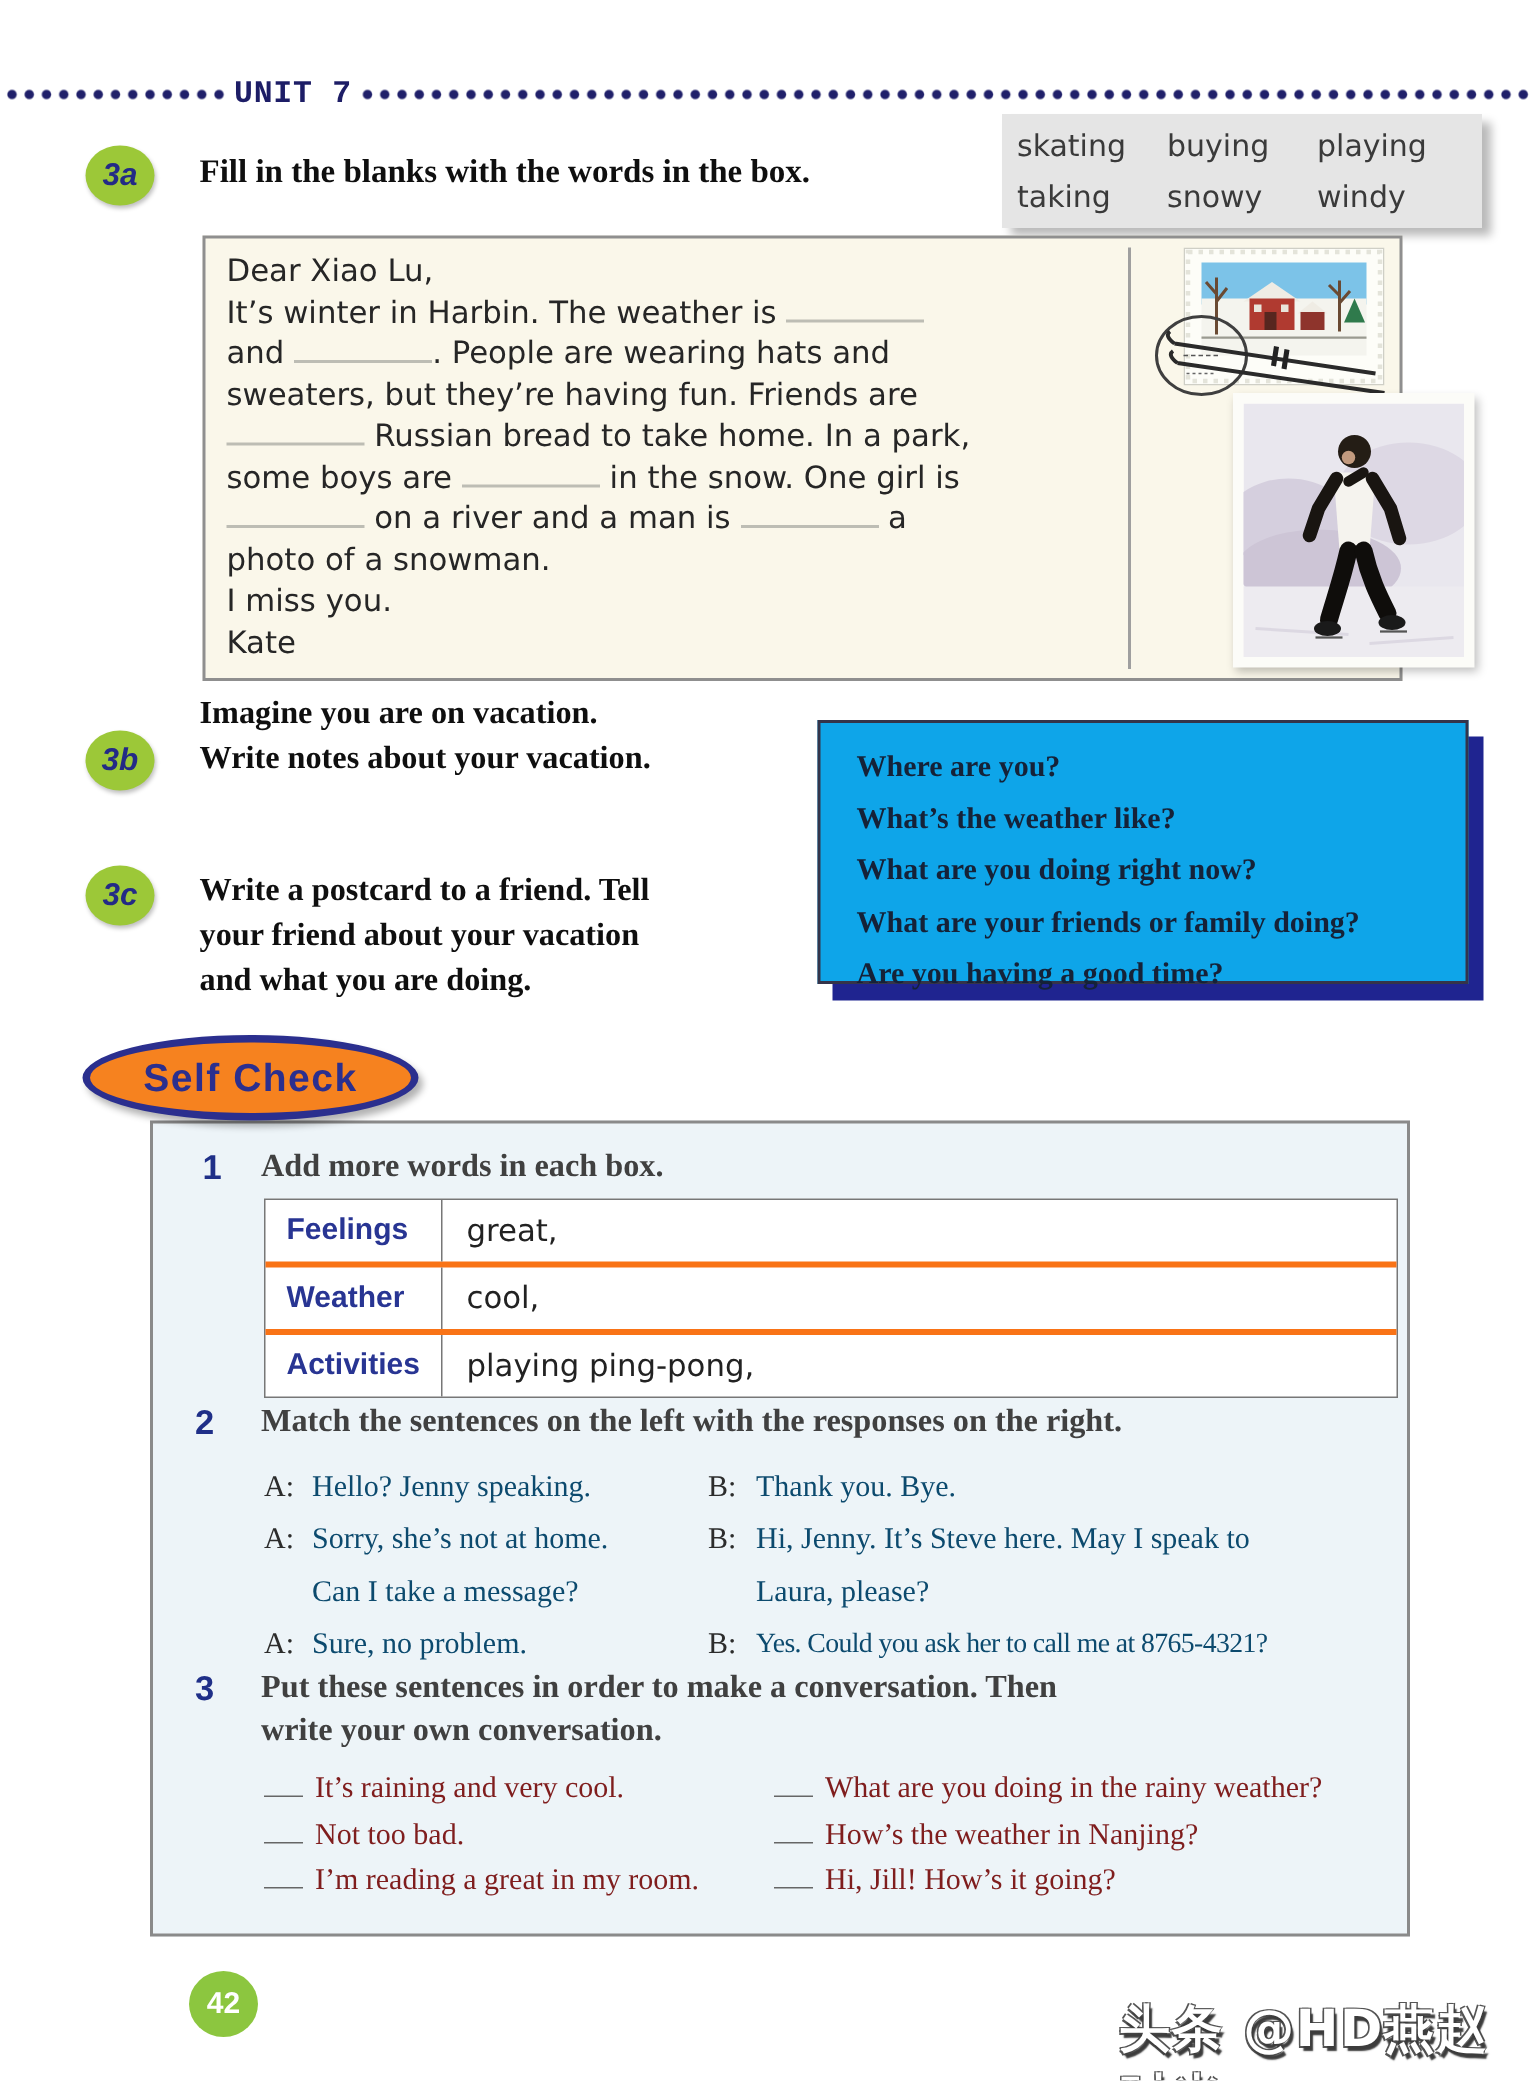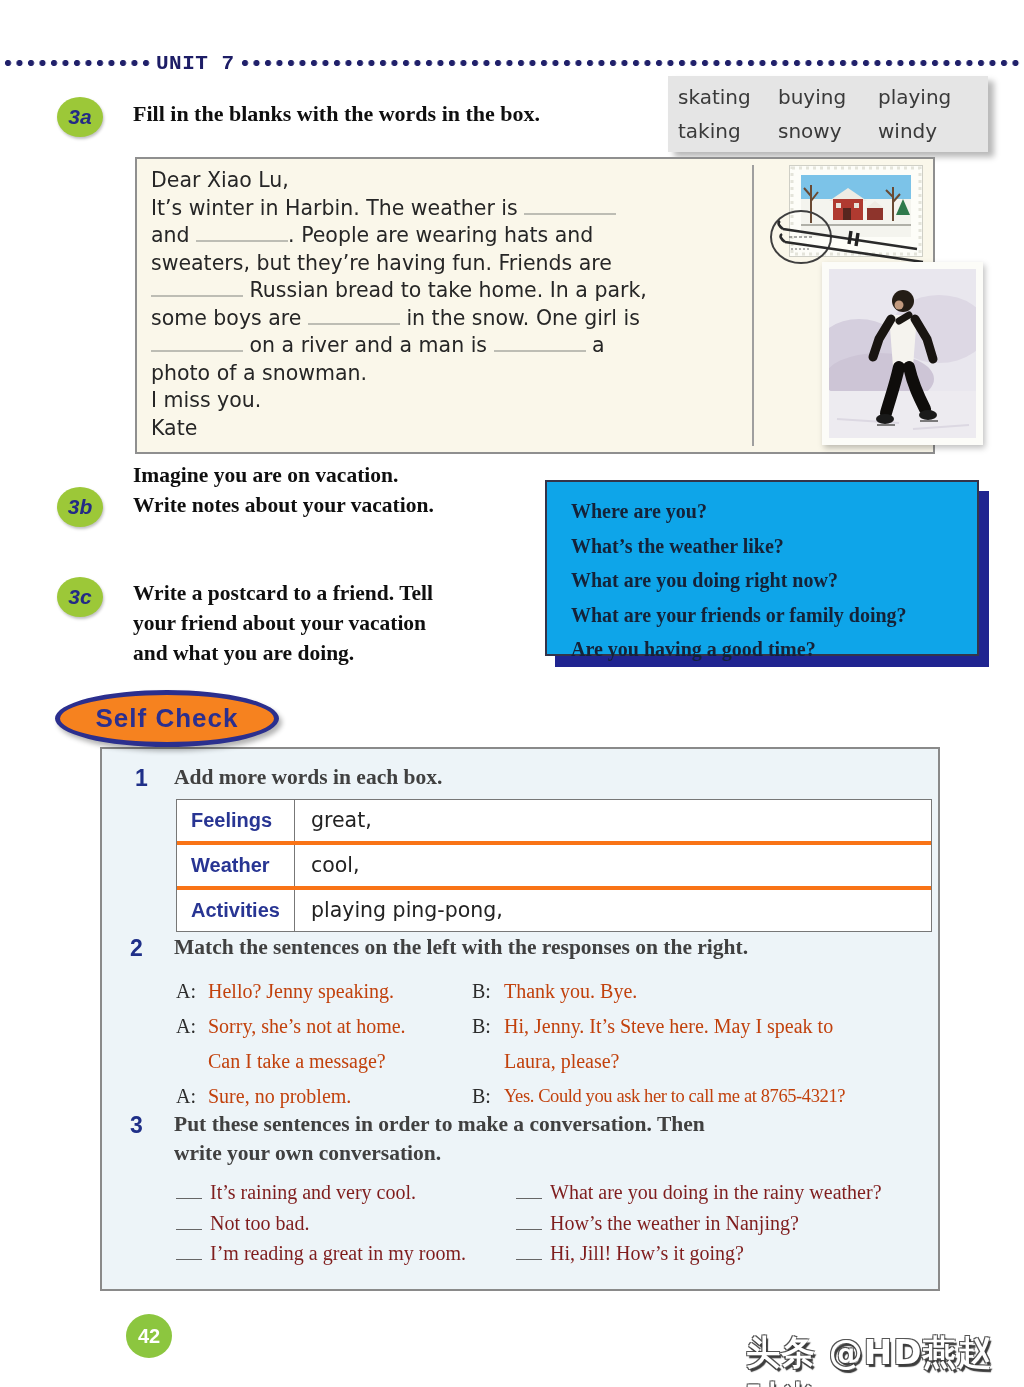--- a/index.html
+++ b/index.html
@@ -69,21 +69,21 @@
   .sc-table .tr{display:flex;border-bottom:4px solid #f97316;}
   .sc-table .tr:last-child{border-bottom:none;}
   .cell-label{width:118px;border-right:1px solid #777;padding:9px 0 9px 14px;box-sizing:border-box;
               font-family:"Liberation Sans",sans-serif;font-weight:bold;font-size:20px;color:#283593;}
   .cell-value{flex:1;padding:8px 0 8px 16px;font-family:"DejaVu Sans",sans-serif;font-size:20.5px;color:#222;}
 
   .pairs{position:absolute;left:74px;top:225px;width:758px;}
   .pair{display:grid;grid-template-columns:296px 1fr;}
   .side{display:flex;}
   .side .pfx{width:32px;font-size:20px;color:#2c2c2c;line-height:35px;flex:0 0 auto;}
-  .side .lines div{font-size:20px;line-height:35px;color:#c2410c;white-space:nowrap;}
+  .side .lines div{font-size:20px;line-height:35px;color:#0c4a6e;white-space:nowrap;}
   .side .lines div.condensed{font-size:18.5px;letter-spacing:-.4px;}
 
   .orders{position:absolute;left:74px;top:428px;width:762px;}
   .order-row{display:grid;grid-template-columns:340px 1fr;line-height:30.5px;}
   .order-cell{white-space:nowrap;font-size:20px;color:#7f1d1d;}
   .order-blank{display:inline-block;width:26px;height:13px;border-bottom:1.5px solid #666;
                margin-right:8px;}
 
   
   .page-badge{position:absolute;left:126px;top:1314px;width:46px;height:44px;border-radius:50%;

